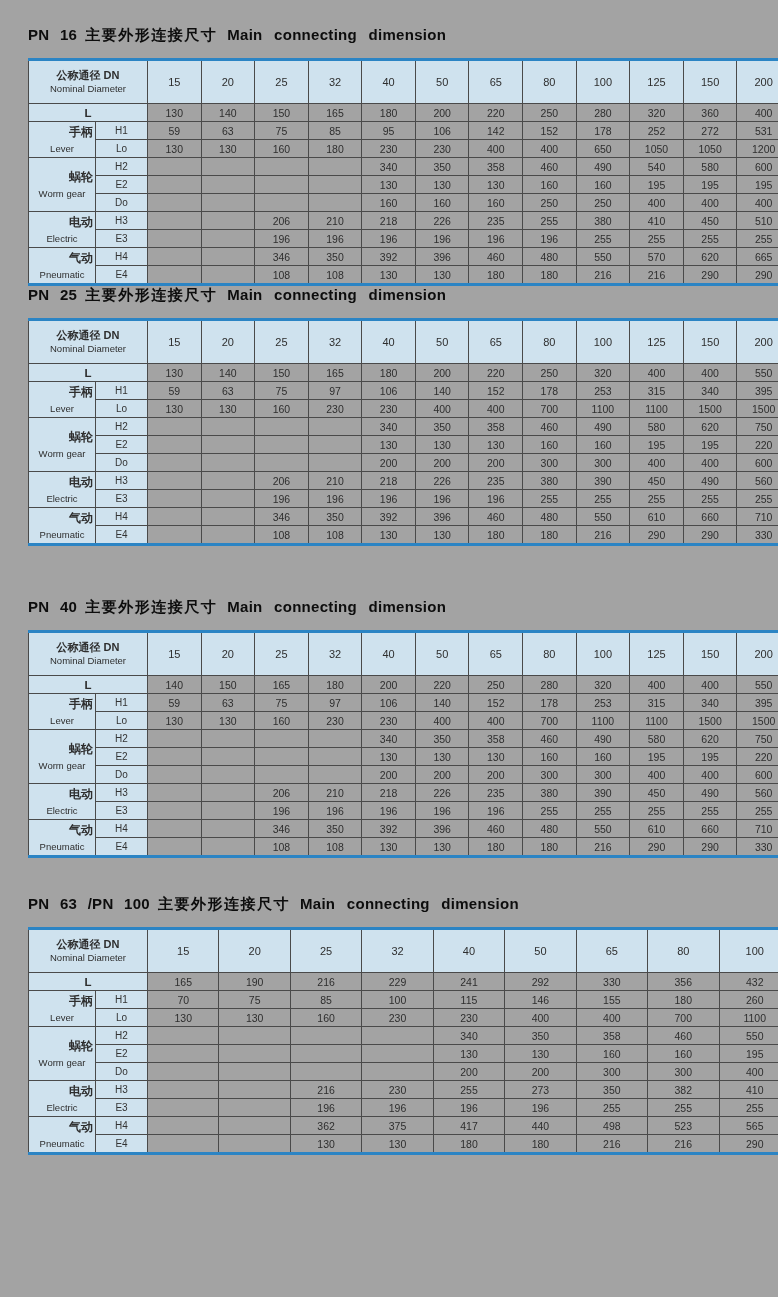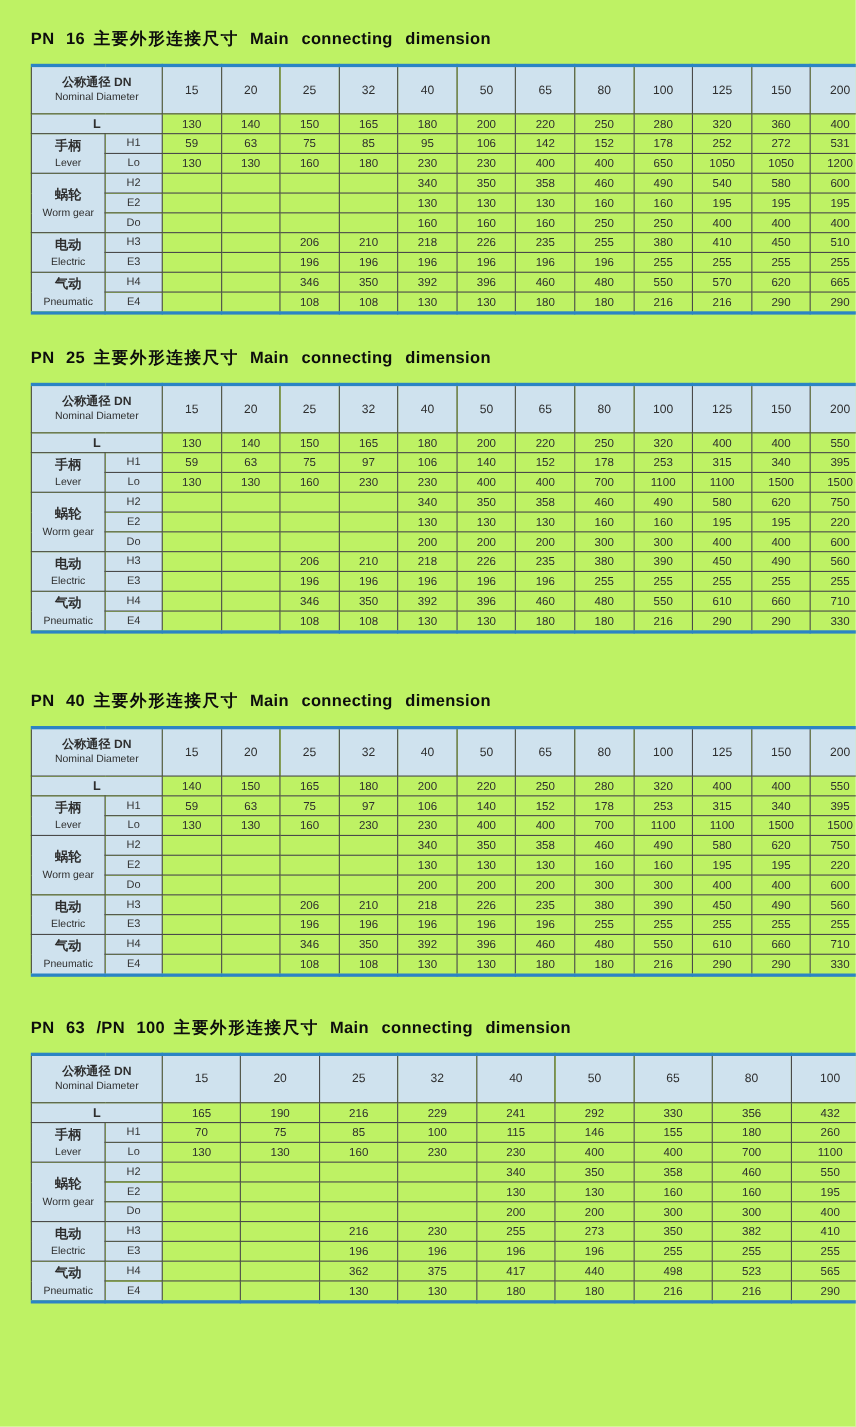--- a/index.html
+++ b/index.html
@@ -13,24 +13,24 @@
     width:778px;
     color:var(--text);
     font-family:"Liberation Sans","DejaVu Sans",sans-serif;
     -webkit-font-smoothing:antialiased;
   }
   .page{
     width:778px;
     min-height:1297px;
     box-sizing:border-box;
     padding:26px 28px 20px 28px;
-    background:#bef264;
+    background:#a3a3a3;
   }
   .sec{margin:0;}
-  #sections .sec:nth-child(2){margin-top:30px;}
+  #sections .sec:nth-child(2){}
   #sections .sec:nth-child(3){margin-top:52px;}
   #sections .sec:nth-child(4){margin-top:37px;}
   .sec-title{
     margin:0 0 13px 0;
     font-size:15px;
     font-weight:700;
     color:#0d0d0d;
     letter-spacing:0.3px;
   }
   .title-pn{word-spacing:6px;margin-right:8px;}
@@ -55,21 +55,21 @@
     color:#2e2e2e;
     overflow:hidden;
     white-space:nowrap;
   }
   .dim-table tr.head td{height:42px;}
   td.lbl{background:var(--cellbg);}
   td.hdr .hdr-cn{font-weight:700;font-size:11px;line-height:1.35;}
   td.hdr .hdr-en{font-size:9.5px;line-height:1.3;text-align:center;}
   td.dnv{font-size:11px;}
   td.lrow{font-weight:700;font-size:11.5px;}
-  td.grp .grp-cn{font-weight:700;font-size:12px;line-height:1.4;}
+  td.grp .grp-cn{font-weight:700;font-size:12px;line-height:1.4;text-align:right;}
   td.grp .grp-en{font-size:9.5px;line-height:1.3;margin-top:2px;text-align:center;}
   td.sub{font-size:10px;color:#333;}
   td.val{font-size:10.5px;}
 </style>
 </head>
 <body>
 
 <div class="page">
   <main id="sections">
       <section class="sec">

